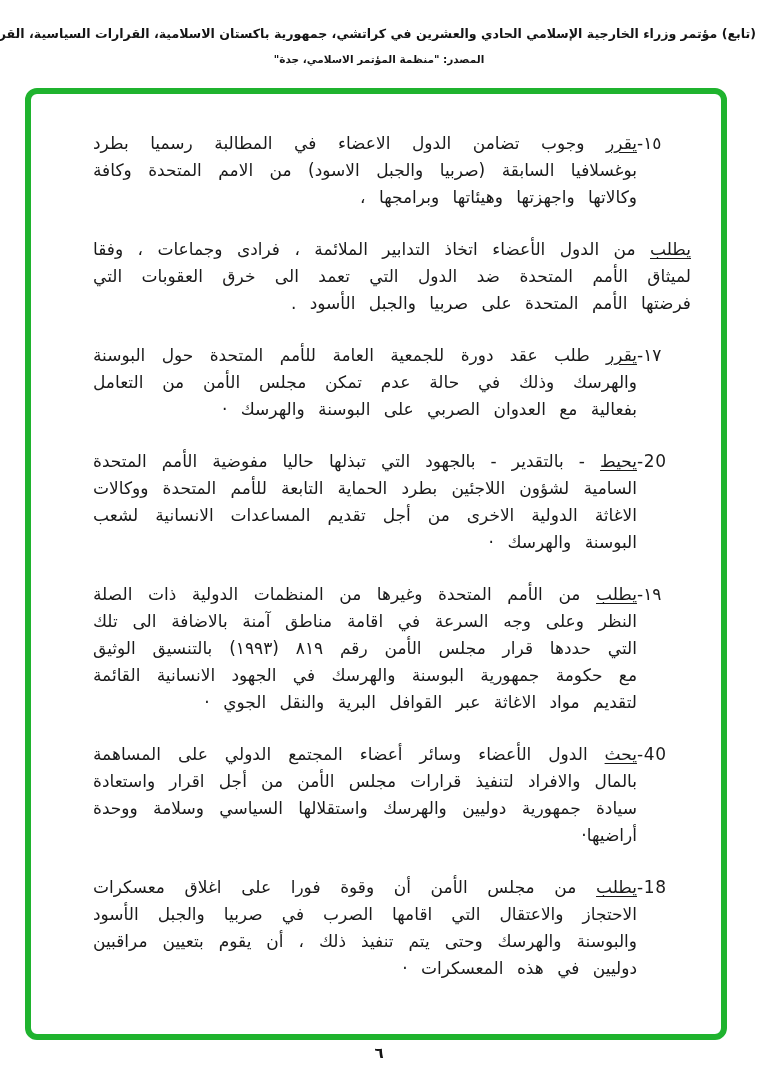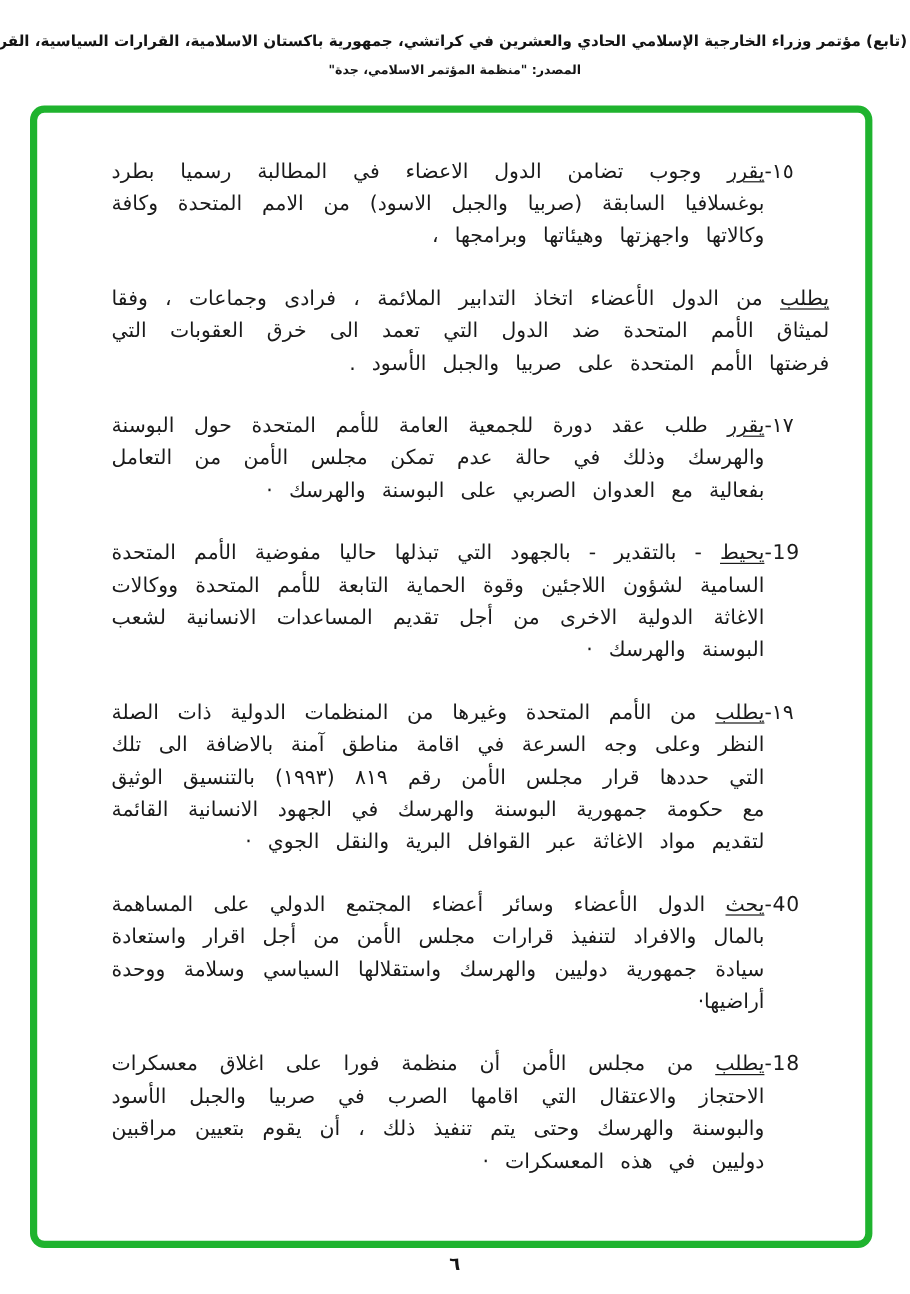--- a/index.html
+++ b/index.html
@@ -109,37 +109,37 @@
       <div class="para">
         <span class="para-body"><span class="lead">يطلب</span><span> من الدول الأعضاء اتخاذ التدابير الملائمة ، فرادى وجماعات ، وفقا لميثاق الأمم المتحدة ضد الدول التي تعمد الى خرق العقوبات التي فرضتها الأمم المتحدة على صربيا والجبل الأسود .</span></span>
       </div>
 
       <div class="para">
         <span class="para-num">١٧-</span>
         <span class="para-body"><span class="lead">يقرر</span><span> طلب عقد دورة للجمعية العامة للأمم المتحدة حول البوسنة والهرسك وذلك في حالة عدم تمكن مجلس الأمن من التعامل بفعالية مع العدوان الصربي على البوسنة والهرسك ·</span></span>
       </div>
 
       <div class="para">
-        <span class="para-num">19-</span>
-        <span class="para-body"><span class="lead">يحيط</span><span> - بالتقدير - بالجهود التي تبذلها حاليا مفوضية الأمم المتحدة السامية لشؤون اللاجئين وقوة الحماية التابعة للأمم المتحدة ووكالات الاغاثة الدولية الاخرى من أجل تقديم المساعدات الانسانية لشعب البوسنة والهرسك ·</span></span>
+        <span class="para-num">20-</span>
+        <span class="para-body"><span class="lead">يحيط</span><span> - بالتقدير - بالجهود التي تبذلها حاليا مفوضية الأمم المتحدة السامية لشؤون اللاجئين بطرد الحماية التابعة للأمم المتحدة ووكالات الاغاثة الدولية الاخرى من أجل تقديم المساعدات الانسانية لشعب البوسنة والهرسك ·</span></span>
       </div>
 
       <div class="para">
         <span class="para-num">١٩-</span>
         <span class="para-body"><span class="lead">يطلب</span><span> من الأمم المتحدة وغيرها من المنظمات الدولية ذات الصلة النظر وعلى وجه السرعة في اقامة مناطق آمنة بالاضافة الى تلك التي حددها قرار مجلس الأمن رقم ٨١٩ (١٩٩٣) بالتنسيق الوثيق مع حكومة جمهورية البوسنة والهرسك في الجهود الانسانية القائمة لتقديم مواد الاغاثة عبر القوافل البرية والنقل الجوي ·</span></span>
       </div>
 
       <div class="para">
         <span class="para-num">40-</span>
         <span class="para-body"><span class="lead">يحث</span><span> الدول الأعضاء وسائر أعضاء المجتمع الدولي على المساهمة بالمال والافراد لتنفيذ قرارات مجلس الأمن من أجل اقرار واستعادة سيادة جمهورية دوليين والهرسك واستقلالها السياسي وسلامة ووحدة أراضيها·</span></span>
       </div>
 
       <div class="para">
         <span class="para-num">18-</span>
-        <span class="para-body"><span class="lead">يطلب</span><span> من مجلس الأمن أن منظمة فورا على اغلاق معسكرات الاحتجاز والاعتقال التي اقامها الصرب في صربيا والجبل الأسود والبوسنة والهرسك وحتى يتم تنفيذ ذلك ، أن يقوم بتعيين مراقبين دوليين في هذه المعسكرات ·</span></span>
+        <span class="para-body"><span class="lead">يطلب</span><span> من مجلس الأمن أن وقوة فورا على اغلاق معسكرات الاحتجاز والاعتقال التي اقامها الصرب في صربيا والجبل الأسود والبوسنة والهرسك وحتى يتم تنفيذ ذلك ، أن يقوم بتعيين مراقبين دوليين في هذه المعسكرات ·</span></span>
       </div>
 
     </div>
   </div>
 
   <div class="page-number">٦</div>
 
 </div>
 
 </body></html>

